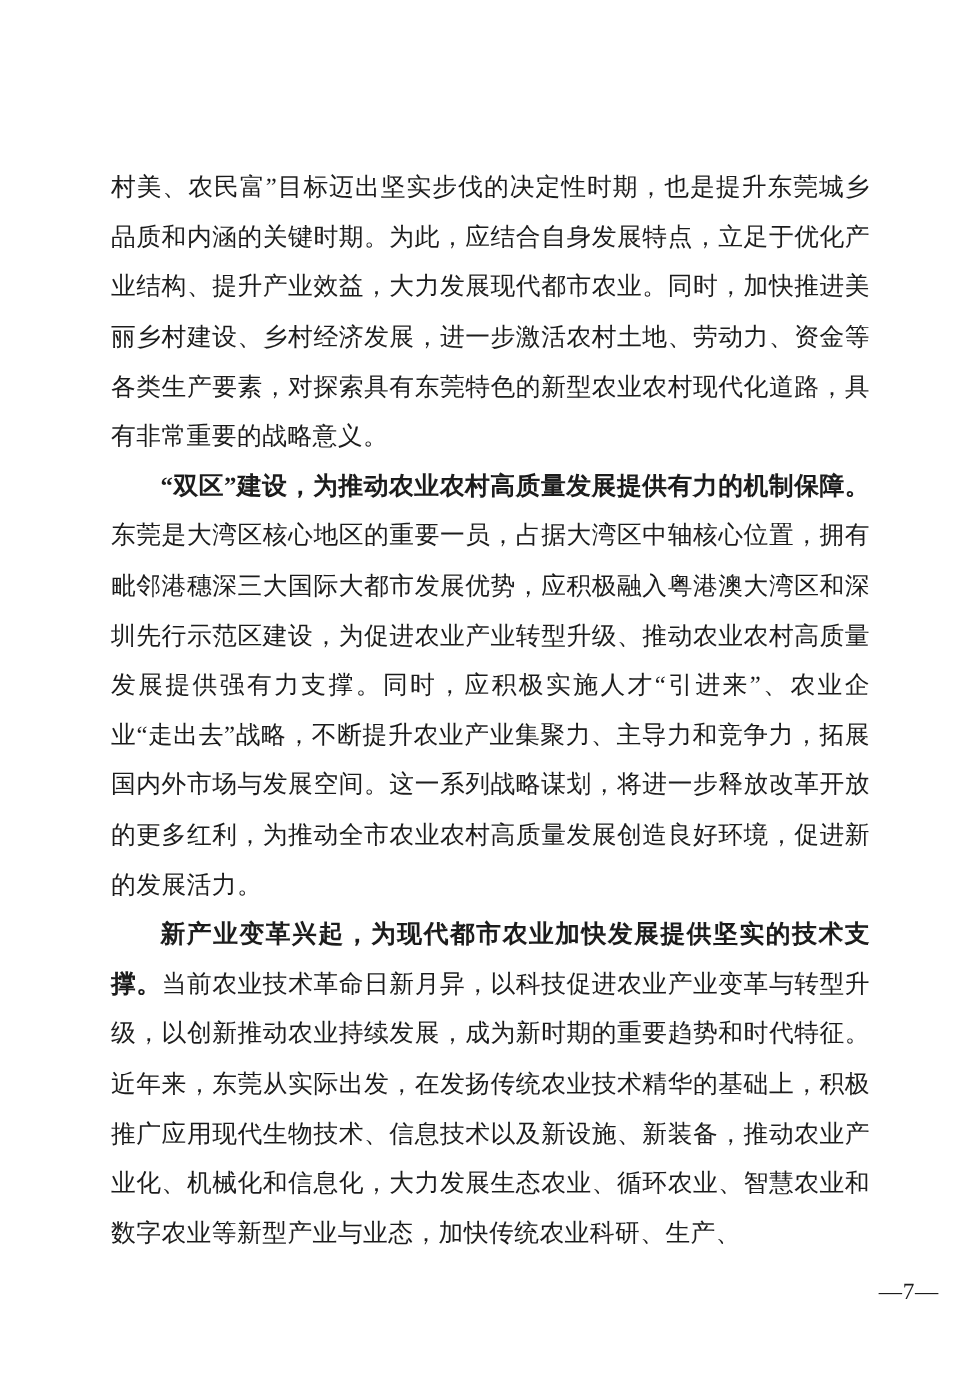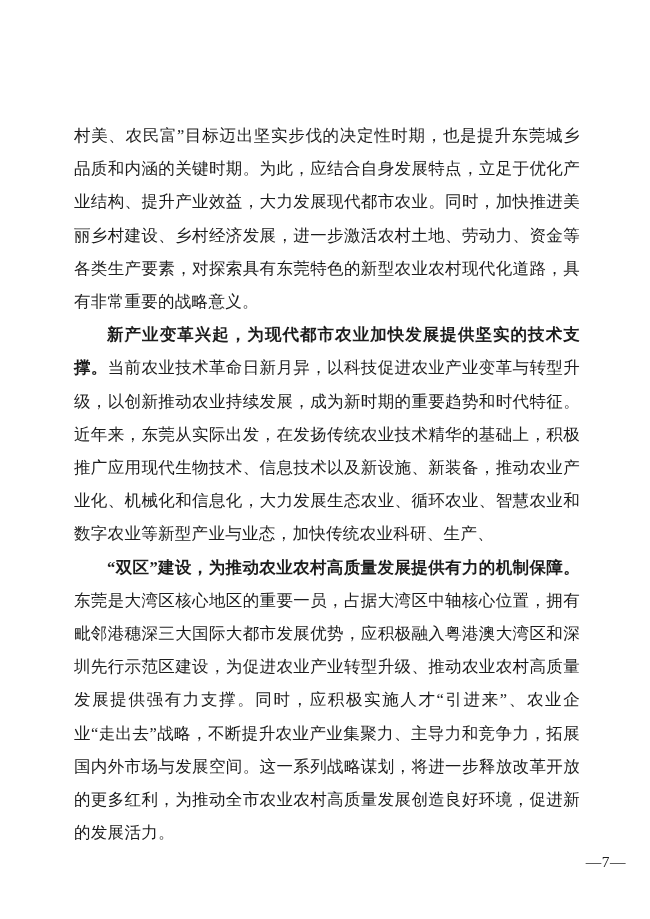--- a/index.html
+++ b/index.html
@@ -15,21 +15,21 @@
     color: #1c1c1c;
     overflow: hidden;
   }
   .page {
     position: absolute;
     inset: 0;
     background: #ffffff;
   }
   .doc-body {
     position: absolute;
-    top: 119px;
+    top: 108px;
     left: 74px;
     width: 506px;
   }
   .para {
     margin: 0;
     font-size: 16.5px;
     line-height: 33.2px;
     text-align: justify;
     letter-spacing: 0.3px;
     word-break: break-all;
@@ -48,17 +48,17 @@
     letter-spacing: 0.5px;
     color: #1c1c1c;
   }
 </style>
 </head>
 <body>
 
 <div class="page">
   <div class="doc-body">
       <p class="para"><span>村美、农民富”目标迈出坚实步伐的决定性时期，也是提升东莞城乡品质和内涵的关键时期。为此，应结合自身发展特点，立足于优化产业结构、提升产业效益，大力发展现代都市农业。同时，加快推进美丽乡村建设、乡村经济发展，进一步激活农村土地、劳动力、资金等各类生产要素，对探索具有东莞特色的新型农业农村现代化道路，具有非常重要的战略意义。</span></p>
+      <p class="para indent"><b>“双区”建设，为推动农业农村高质量发展提供有力的机制保障。</b><span>东莞是大湾区核心地区的重要一员，占据大湾区中轴核心位置，拥有毗邻港穗深三大国际大都市发展优势，应积极融入粤港澳大湾区和深圳先行示范区建设，为促进农业产业转型升级、推动农业农村高质量发展提供强有力支撑。同时，应积极实施人才“引进来”、农业企业“走出去”战略，不断提升农业产业集聚力、主导力和竞争力，拓展国内外市场与发展空间。这一系列战略谋划，将进一步释放改革开放的更多红利，为推动全市农业农村高质量发展创造良好环境，促进新的发展活力。</span></p>
       <p class="para indent"><b>新产业变革兴起，为现代都市农业加快发展提供坚实的技术支撑。</b><span>当前农业技术革命日新月异，以科技促进农业产业变革与转型升级，以创新推动农业持续发展，成为新时期的重要趋势和时代特征。近年来，东莞从实际出发，在发扬传统农业技术精华的基础上，积极推广应用现代生物技术、信息技术以及新设施、新装备，推动农业产业化、机械化和信息化，大力发展生态农业、循环农业、智慧农业和数字农业等新型产业与业态，加快传统农业科研、生产、</span></p>
-      <p class="para indent"><b>“双区”建设，为推动农业农村高质量发展提供有力的机制保障。</b><span>东莞是大湾区核心地区的重要一员，占据大湾区中轴核心位置，拥有毗邻港穗深三大国际大都市发展优势，应积极融入粤港澳大湾区和深圳先行示范区建设，为促进农业产业转型升级、推动农业农村高质量发展提供强有力支撑。同时，应积极实施人才“引进来”、农业企业“走出去”战略，不断提升农业产业集聚力、主导力和竞争力，拓展国内外市场与发展空间。这一系列战略谋划，将进一步释放改革开放的更多红利，为推动全市农业农村高质量发展创造良好环境，促进新的发展活力。</span></p>
     </div>
   <div class="page-number">—7—</div>
 </div>
 
 </body></html>

